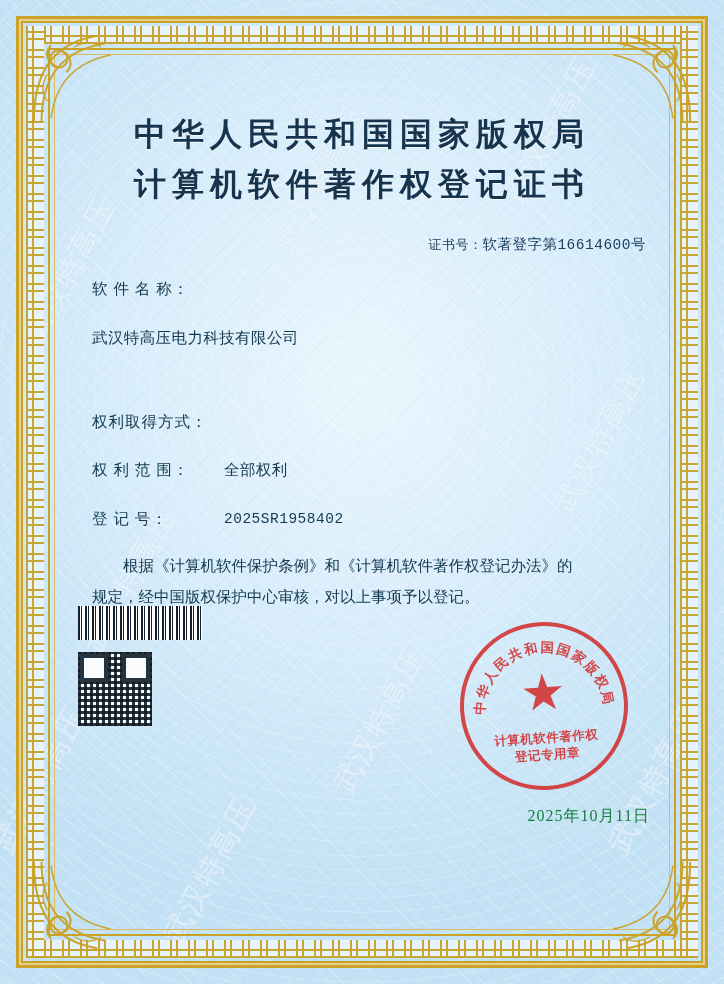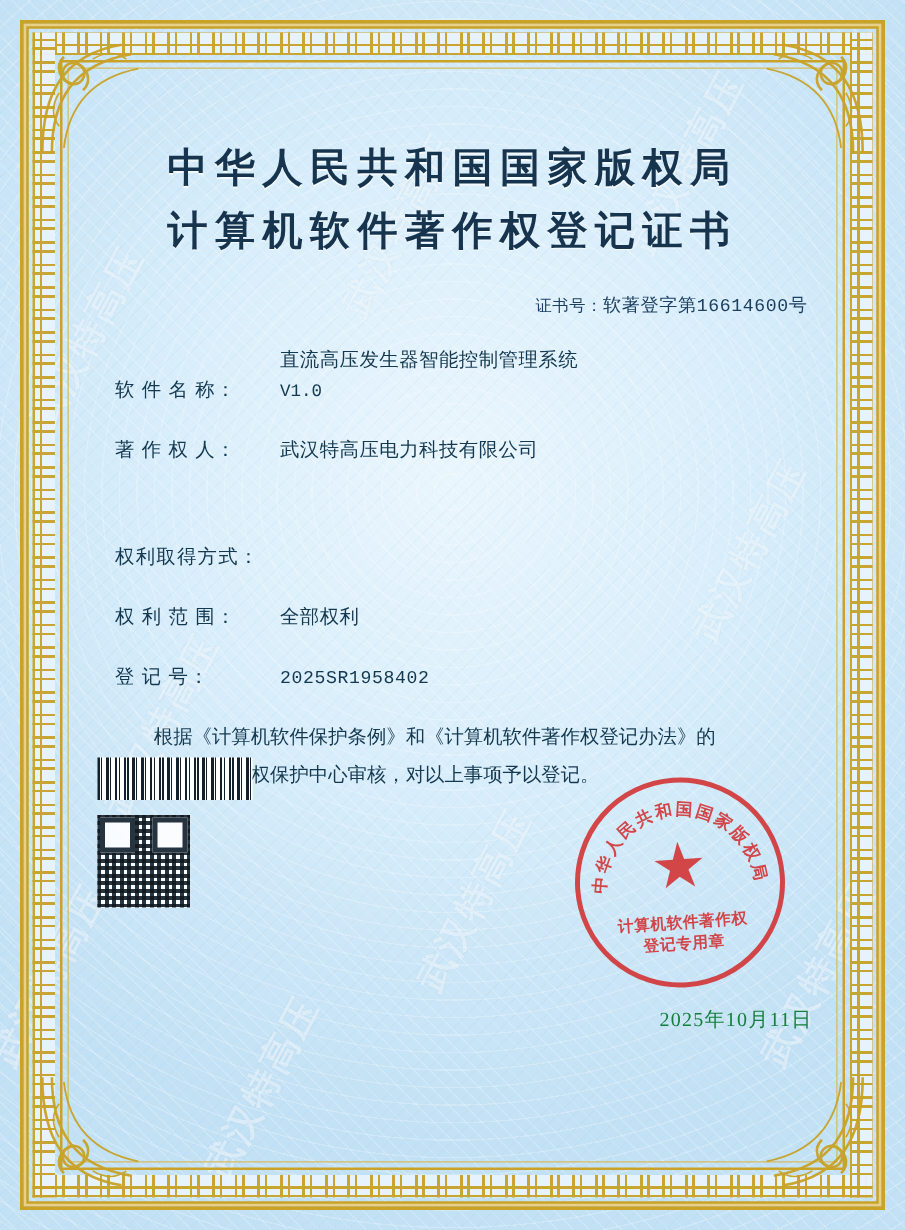--- a/index.html
+++ b/index.html
@@ -358,30 +358,25 @@
     </div>
 
     <div class="cert-no">
       <span>证书号：</span><span class="mono">软著登字第16614600号</span>
     </div>
 
     <div class="fields">
 
       <div class="field-row">
         <div class="field-label">软 件 名 称：</div>
-        <div class="field-value">
-          <span>直流高压发生器智能控制管理系统</span>
-          <span class="sub">V1.0</span>
-        </div>
       </div>
 
       <div class="gap-md"></div>
 
       <div class="field-row">
-        <div class="field-label">著 作 权 人：</div>
         <div class="field-value">武汉特高压电力科技有限公司</div>
       </div>
 
       <div class="gap-lg"></div>
 
       <div class="field-row">
         <div class="field-label">权利取得方式：</div>
       </div>
 
       <div class="gap-md"></div>

